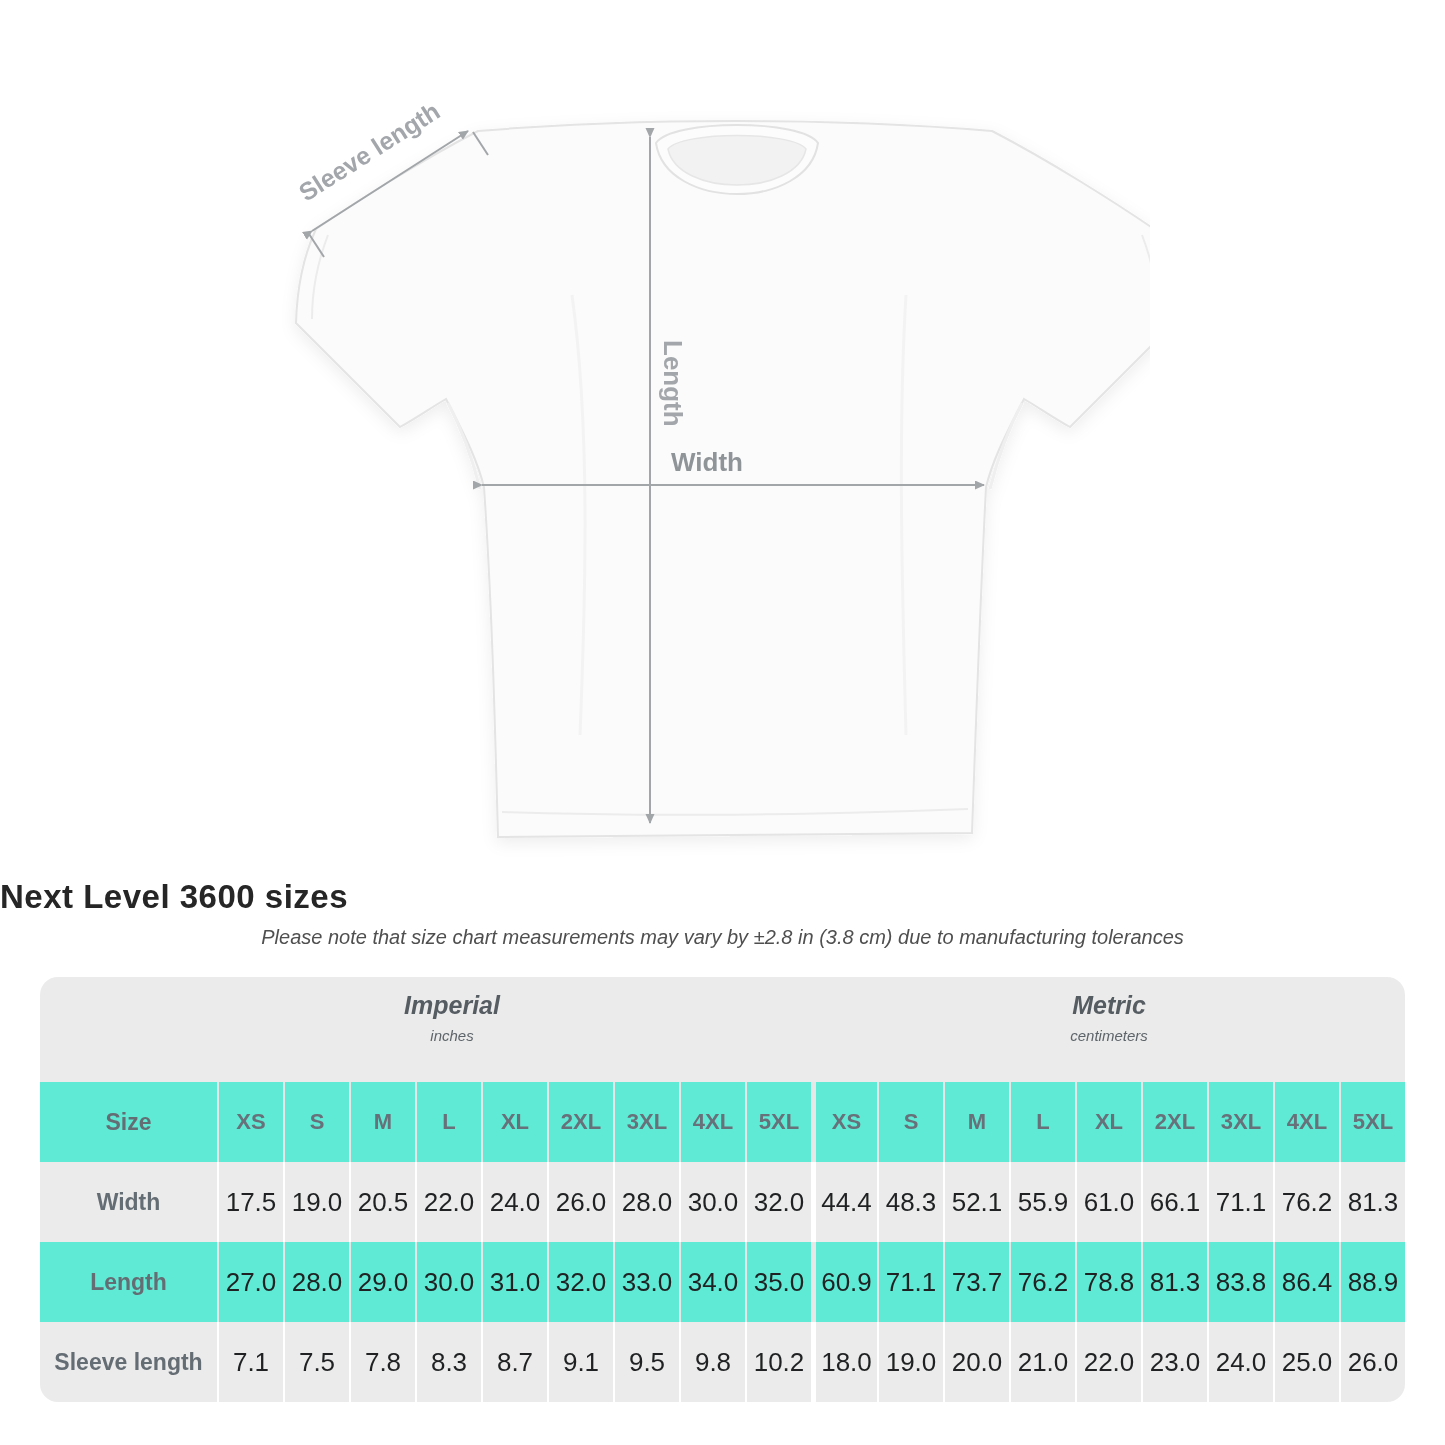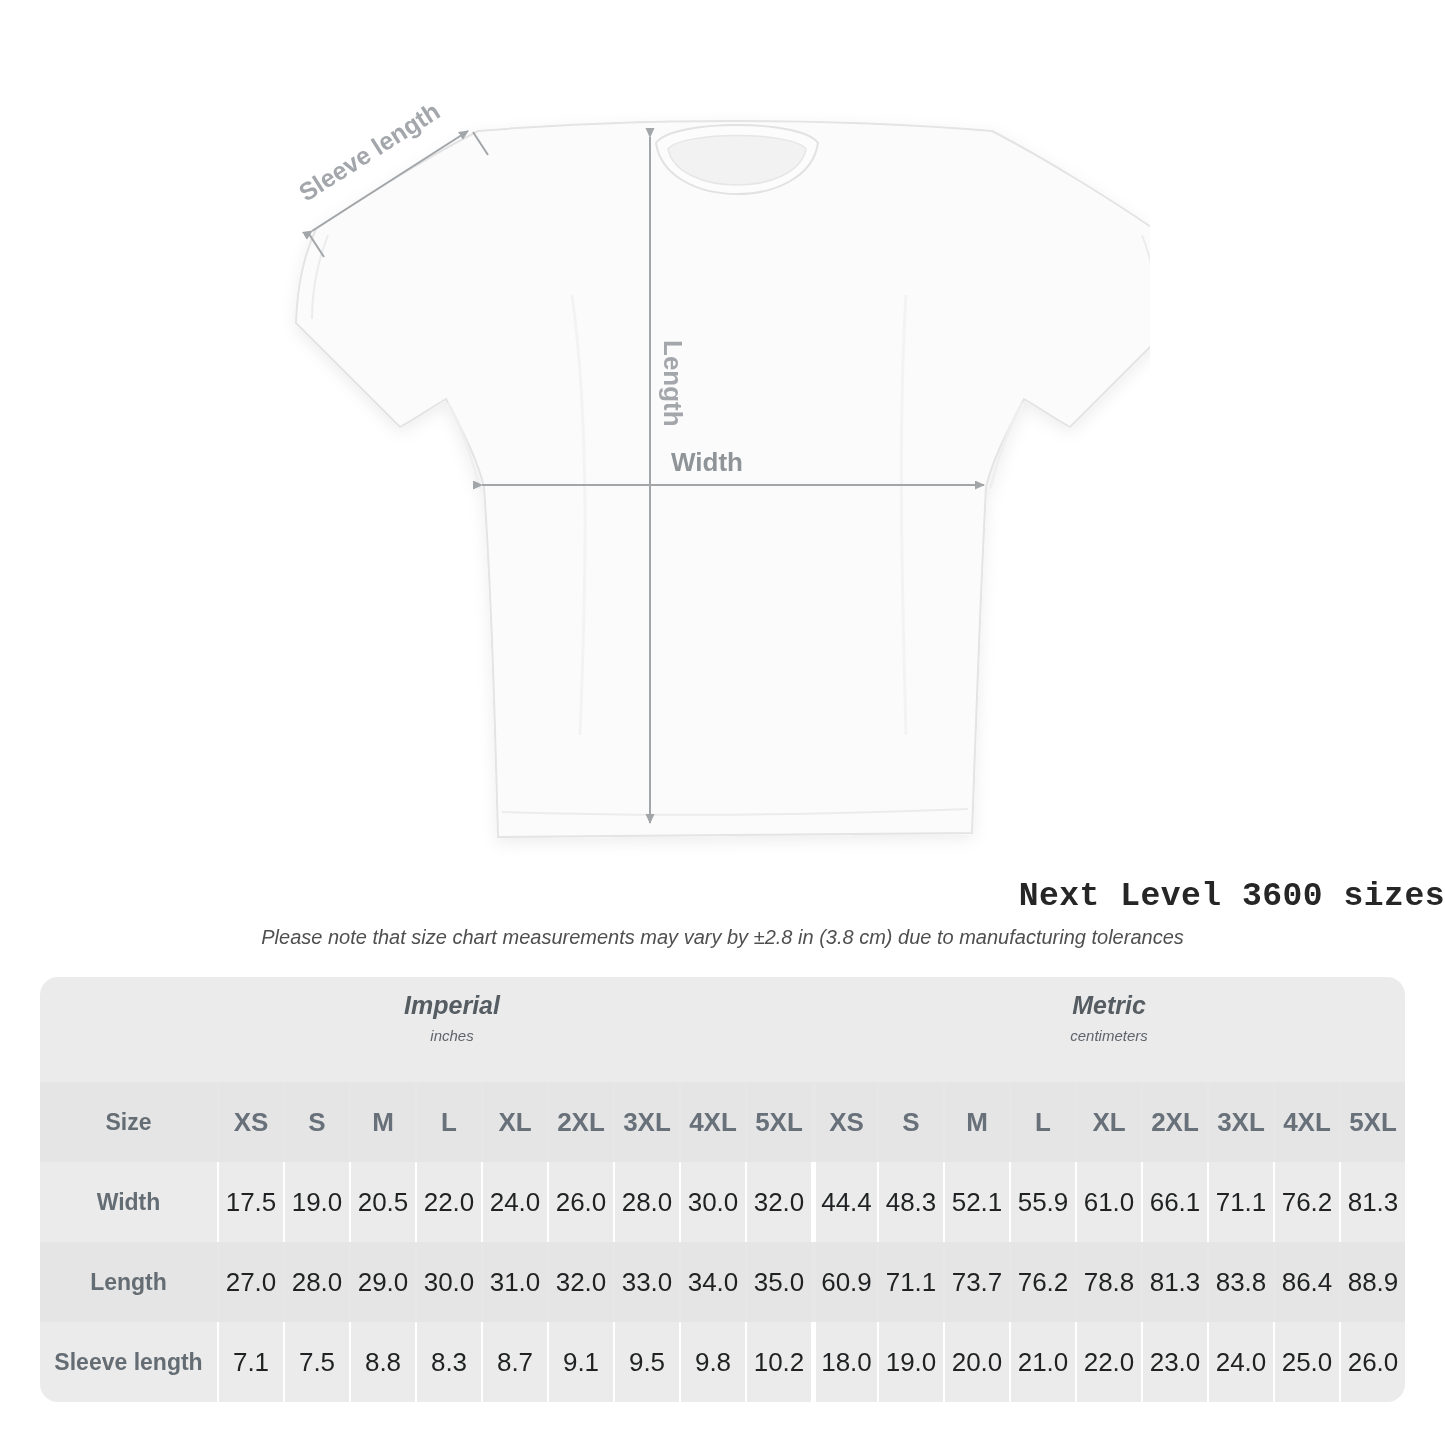--- a/index.html
+++ b/index.html
@@ -4,45 +4,45 @@
 <style>
   html,body{margin:0;padding:0;background:#ffffff;}
   .page{position:relative;width:1445px;height:1445px;background:#ffffff;overflow:hidden;
         font-family:"Liberation Sans","DejaVu Sans",sans-serif;}
 
   
   .shirt-wrap{position:absolute;left:270px;top:85px;width:880px;height:790px;}
   .shirt-wrap svg{display:block;width:880px;height:790px;}
 
   
-  .chart-title{position:absolute;left:0;top:878px;width:1445px;text-align:right;
-               font-size:33px;font-weight:bold;color:#262626;letter-spacing:.5px;font-family:Liberation Mono, monospace;}
+  .chart-title{position:absolute;left:0;top:878px;width:1445px;text-align:left;
+               font-size:33px;font-weight:bold;color:#262626;letter-spacing:.5px;}
   .chart-subtitle{position:absolute;left:0;top:926px;width:1445px;text-align:center;
                   font-style:italic;font-size:20px;color:#4f4f4f;}
 
   
   .table-wrap{position:absolute;left:40px;top:977px;width:1365px;}
   .unit-band{position:relative;width:1365px;height:105px;background:#ebebeb;
              border-radius:18px 18px 0 0;}
   .unit-group{position:absolute;top:14px;transform:translateX(-50%);text-align:center;}
   .unit-group .g-name{font-size:25px;font-weight:bold;font-style:italic;color:#555c62;}
   .unit-group .g-unit{margin-top:7px;font-size:15px;font-style:italic;color:#5d646a;}
   .unit-group.imperial{left:412px;}
   .unit-group.metric{left:1069px;}
 
   table.size-table{width:1365px;table-layout:fixed;border-collapse:separate;border-spacing:0;}
   .size-table th,.size-table td{height:80px;padding:0;text-align:center;vertical-align:middle;
                                 box-sizing:border-box;}
   col.label-col{width:177px;}
-  tr.row-white{background:#e5e5e5;}
+  tr.row-white{background:#5eead4;}
   tr.row-gray{background:#ebebeb;}
   tr.row-white > *:not(:first-child){border-left:2px solid #e7e7e7;}
   tr.row-gray  > *:not(:first-child){border-left:2px solid #ffffff;}
   .size-table .metric-start{border-left-width:5px !important;}
-  .size-table thead th{font-size:26px;font-weight:bold;color:#68707a;}
+  .size-table thead th{font-size:22px;font-weight:bold;color:#68707a;}
   .size-table td{font-size:26px;color:#1f2122;font-weight:normal;}
   .size-table td.row-label,.size-table th.corner{font-size:23px;font-weight:bold;color:#656d74;}
   tr.row-last > :first-child{border-bottom-left-radius:18px;}
   tr.row-last > :last-child{border-bottom-right-radius:18px;}
 </style>
 </head>
 <body>
 
 <div class="page">
 
@@ -204,21 +204,21 @@
             <td>78.8</td>
             <td>81.3</td>
             <td>83.8</td>
             <td>86.4</td>
             <td>88.9</td>
           </tr>
           <tr class="row-gray row-last">
             <td class="row-label">Sleeve length</td>
             <td>7.1</td>
             <td>7.5</td>
-            <td>8.8</td>
+            <td>7.8</td>
             <td>8.3</td>
             <td>8.7</td>
             <td>9.1</td>
             <td>9.5</td>
             <td>9.8</td>
             <td>10.2</td>
             <td class="metric-start">18.0</td>
             <td>19.0</td>
             <td>20.0</td>
             <td>21.0</td>

